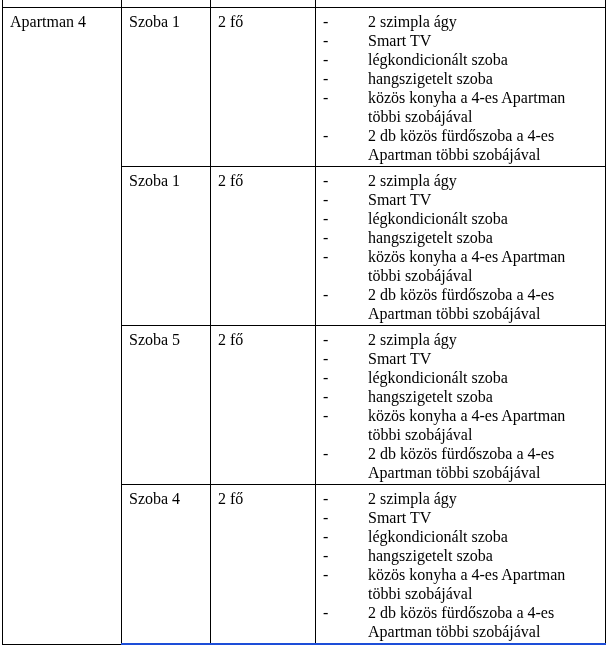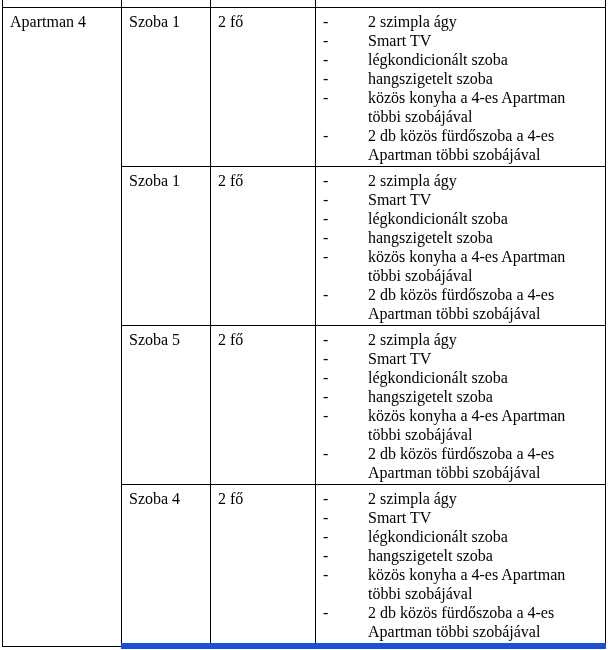--- a/index.html
+++ b/index.html
@@ -33,21 +33,21 @@
   tr.sliver-row td {
     border-top: none;
     height: 7px;
     padding: 0;
   }
   tr.room-row td {
     height: 157px;
     box-sizing: border-box;
   }
   tr.room-row.last td {
-    border-bottom: 6px solid #1d4ed8;
+    border-bottom: 2px solid #1d4ed8;
   }
   td.apartment-cell {
     font-weight: normal;
   }
   .feature-list {
     display: block;
   }
   .feature-item {
     display: flex;
     align-items: flex-start;

